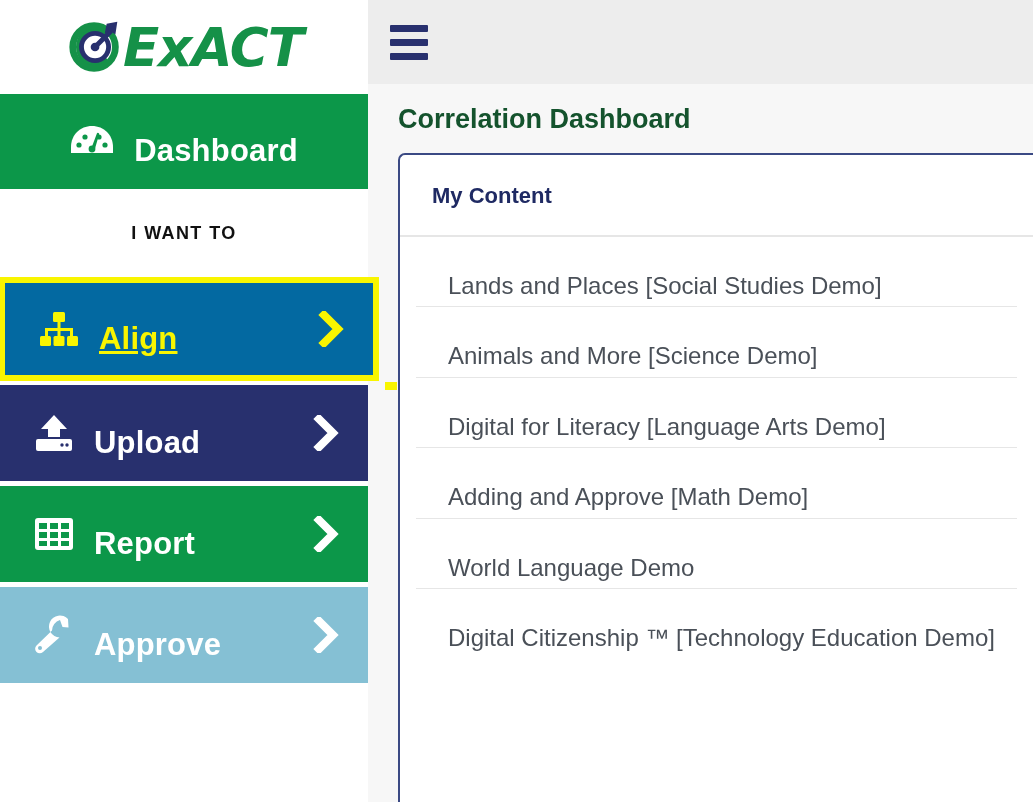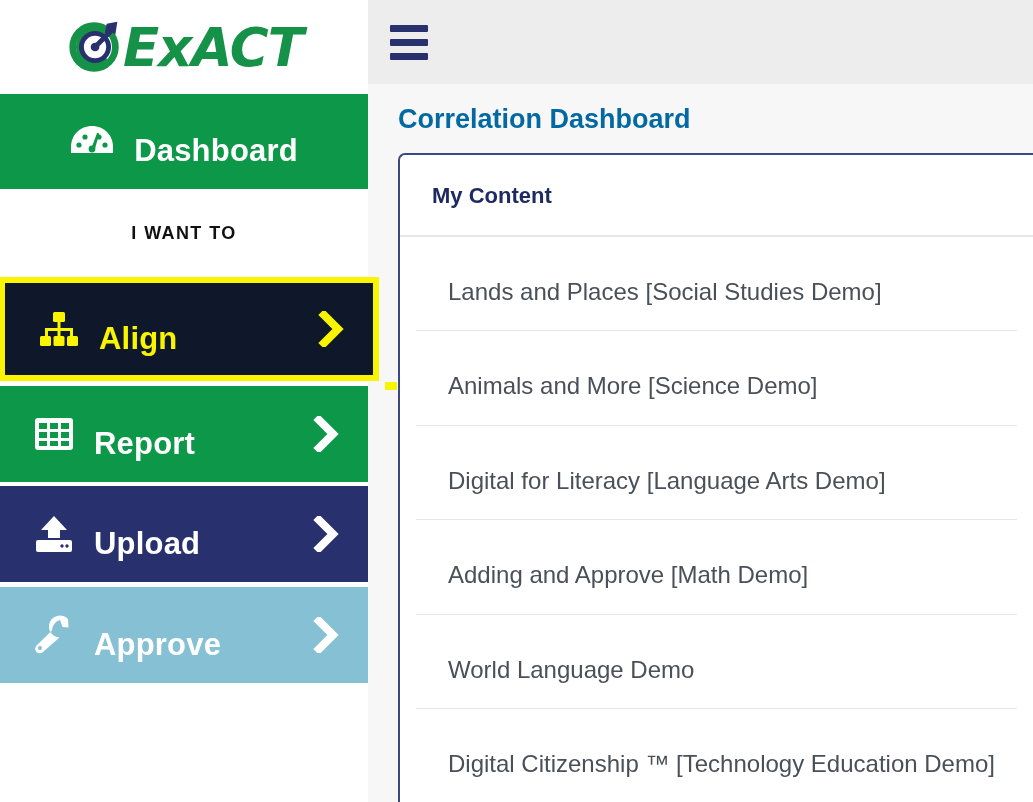--- a/index.html
+++ b/index.html
@@ -68,26 +68,27 @@
     height:88px;
     display:flex; align-items:center; justify-content:center;
     background:#ffffff;
   }
   .iwantto span {
     font-size:18px; font-weight:bold; color:#111111;
     letter-spacing:1.4px;
   }
 
   .btn-align {
-    background:#0f172a;
+    background:#0369a1;
     border:6px solid #F9F500;
     width:380px;
     margin-left:-1px;
     height:104px;
     color:#F9F500;
+    text-decoration:underline;
   }
   .btn-align .nb-label, .btn-align .nb-chev { color:#F9F500; }
 
   .btn-upload { background:#28306E; height:96px; margin-top:4px; }
   .btn-report { background:#0C9749; height:96px; margin-top:5px; }
   .btn-approve { background:#85C0D4; height:96px; margin-top:5px; }
 
   .yellow-dot {
     position:absolute;
     left:385px; top:382px;
@@ -109,21 +110,21 @@
     background:#ededed;
     display:flex; align-items:center;
     padding-left:22px;
     flex:0 0 84px;
   }
   .hamburger { display:flex; flex-direction:column; gap:7px; cursor:pointer; }
   .hamburger i {
     display:block; width:38px; height:7px; background:#28306E; border-radius:1px;
   }
   .page-title {
-    font-size:27px; font-weight:bold; color:#0369a1;
+    font-size:27px; font-weight:bold; color:#14532d;
     padding:20px 0 18px 30px;
     flex:0 0 auto;
   }
 
   .content-card {
     margin-left:30px;
     background:#ffffff;
     border:2px solid #3B4A84;
     border-right:none;
     border-bottom:none;
@@ -133,22 +134,22 @@
   }
   .card-head {
     padding:28px 0 26px 32px;
     border-bottom:2px solid #e6e6e6;
   }
   .card-head span {
     font-size:22px; font-weight:bold; color:#1F2A63;
   }
   .content-list { padding:0; }
   .list-item {
-    margin:16px 16px;
-    padding:26px 0 25px 32px;
+    margin:10px 16px;
+    padding:26px 0 7px 32px;
     font-size:24px;
     color:#4a5058;
     border-bottom:1px solid #e6e6e6;
     line-height:1.1;
   }
   .list-item:last-child { border-bottom:none; }
 </style>
 </head>
 <body>
 
@@ -209,20 +210,39 @@
             <rect x="6" y="17" width="27.5" height="3" fill="#F9F500"></rect>
             <rect x="6" y="17" width="3" height="8" fill="#F9F500"></rect>
             <rect x="18.5" y="17" width="3" height="8" fill="#F9F500"></rect>
             <rect x="31" y="17" width="3" height="8" fill="#F9F500"></rect>
           </svg>
         </span>
         <span class="nb-label">Align</span>
         <span class="nb-chev">
           <svg width="28" height="36" viewBox="0 0 28 36">
             <path d="M6 4 L20 18 L6 32" fill="none" stroke="#F9F500" stroke-width="8" stroke-linecap="square" stroke-linejoin="miter"></path>
+          </svg>
+        </span>
+      </div>
+    </div>
+
+    <div class="nav-btn btn-upload">
+      <div class="nb-inner">
+        <span class="nb-icon">
+          <svg width="40" height="38" viewBox="0 0 40 38">
+            <path d="M20 1 L33 15 L26 15 L26 23 L14 23 L14 15 L7 15 Z" fill="#ffffff"></path>
+            <rect x="2" y="25" width="36" height="12" rx="2" fill="#ffffff"></rect>
+            <circle cx="28" cy="31" r="1.7" fill="#28306E"></circle>
+            <circle cx="33" cy="31" r="1.7" fill="#28306E"></circle>
+          </svg>
+        </span>
+        <span class="nb-label">Upload</span>
+        <span class="nb-chev">
+          <svg width="28" height="36" viewBox="0 0 28 36">
+            <path d="M6 4 L20 18 L6 32" fill="none" stroke="#ffffff" stroke-width="8" stroke-linecap="square"></path>
           </svg>
         </span>
       </div>
     </div>
 
     <div class="nav-btn btn-report">
       <div class="nb-inner">
         <span class="nb-icon">
           <svg width="40" height="36" viewBox="0 0 40 36">
             <rect x="1" y="2" width="38" height="32" rx="3" fill="#ffffff"></rect>
@@ -242,39 +262,20 @@
         </span>
         <span class="nb-label">Report</span>
         <span class="nb-chev">
           <svg width="28" height="36" viewBox="0 0 28 36">
             <path d="M6 4 L20 18 L6 32" fill="none" stroke="#ffffff" stroke-width="8" stroke-linecap="square"></path>
           </svg>
         </span>
       </div>
     </div>
 
-    <div class="nav-btn btn-upload">
-      <div class="nb-inner">
-        <span class="nb-icon">
-          <svg width="40" height="38" viewBox="0 0 40 38">
-            <path d="M20 1 L33 15 L26 15 L26 23 L14 23 L14 15 L7 15 Z" fill="#ffffff"></path>
-            <rect x="2" y="25" width="36" height="12" rx="2" fill="#ffffff"></rect>
-            <circle cx="28" cy="31" r="1.7" fill="#28306E"></circle>
-            <circle cx="33" cy="31" r="1.7" fill="#28306E"></circle>
-          </svg>
-        </span>
-        <span class="nb-label">Upload</span>
-        <span class="nb-chev">
-          <svg width="28" height="36" viewBox="0 0 28 36">
-            <path d="M6 4 L20 18 L6 32" fill="none" stroke="#ffffff" stroke-width="8" stroke-linecap="square"></path>
-          </svg>
-        </span>
-      </div>
-    </div>
-
     <div class="nav-btn btn-approve">
       <div class="nb-inner">
         <span class="nb-icon">
           <svg width="42" height="40" viewBox="0 0 42 40">
             <path d="M36 4 A11 11 0 1 0 27.5 22.5 L11 37 A4.5 4.5 0 0 1 4.5 30.5 L20 15.5 A11 11 0 0 1 28 5 L30.5 12 L36.5 12.5 Z" fill="#ffffff"></path>
             <circle cx="8" cy="33" r="2" fill="#85C0D4"></circle>
           </svg>
         </span>
         <span class="nb-label">Approve</span>
         <span class="nb-chev">

